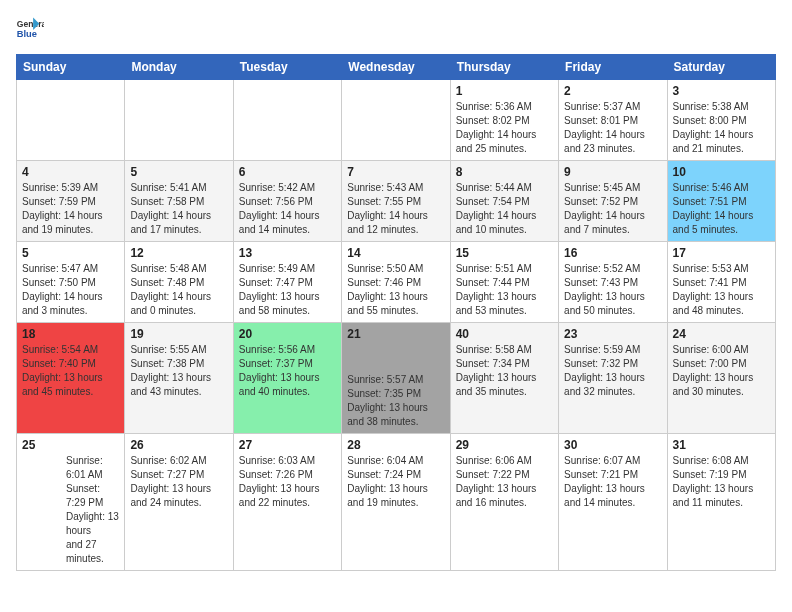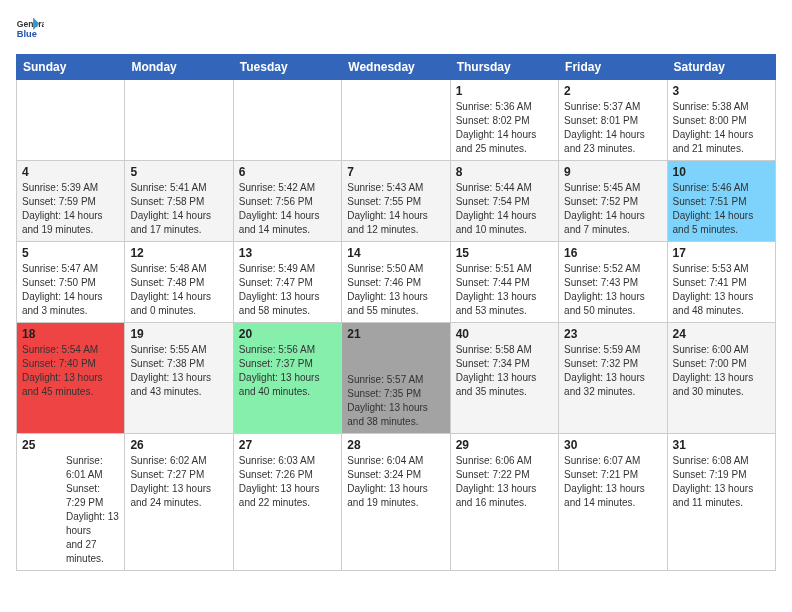--- a/index.html
+++ b/index.html
@@ -296,21 +296,21 @@
         <td>
           <div class="day-number">27</div>
           <div class="day-info" style="white-space: pre-line;">Sunrise: 6:03 AM
 Sunset: 7:26 PM
 Daylight: 13 hours
 and 22 minutes.</div>
         </td>
         <td>
           <div class="day-number">28</div>
           <div class="day-info" style="white-space: pre-line;">Sunrise: 6:04 AM
-Sunset: 3:24 PM
+Sunset: 7:24 PM
 Daylight: 13 hours
 and 19 minutes.</div>
         </td>
         <td>
           <div class="day-number">29</div>
           <div class="day-info" style="white-space: pre-line;">Sunrise: 6:06 AM
 Sunset: 7:22 PM
 Daylight: 13 hours
 and 16 minutes.</div>
         </td>

